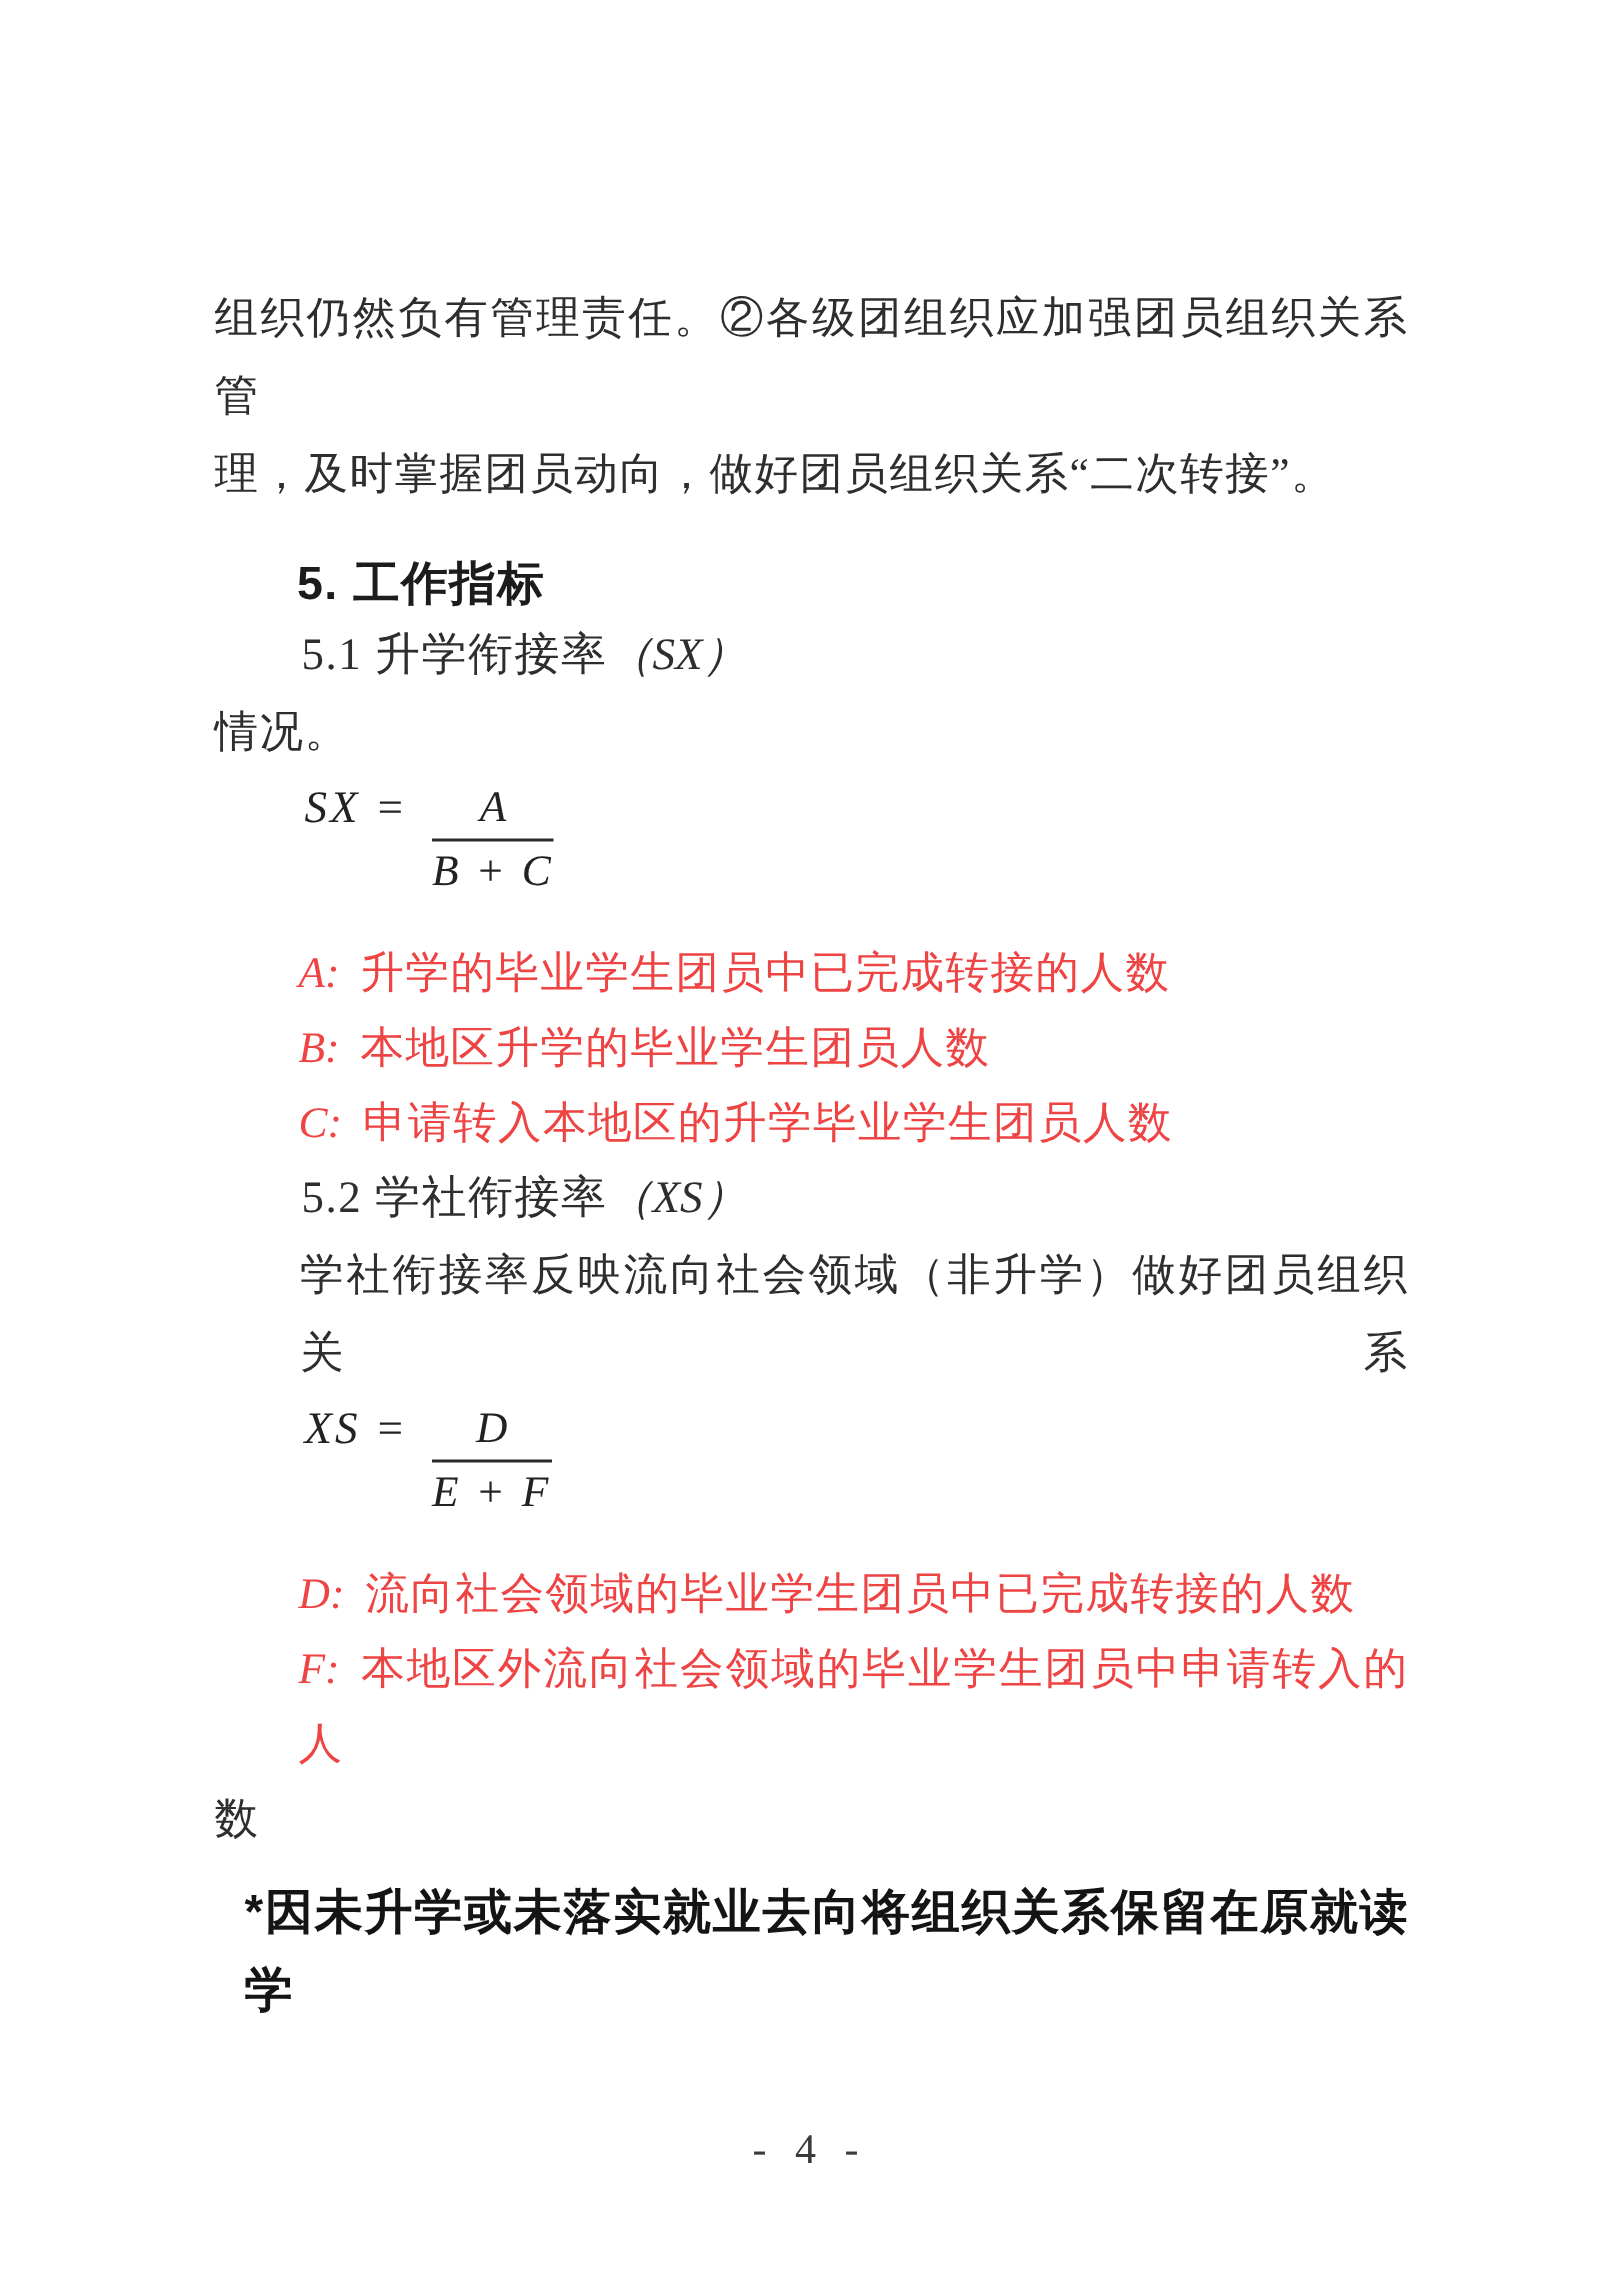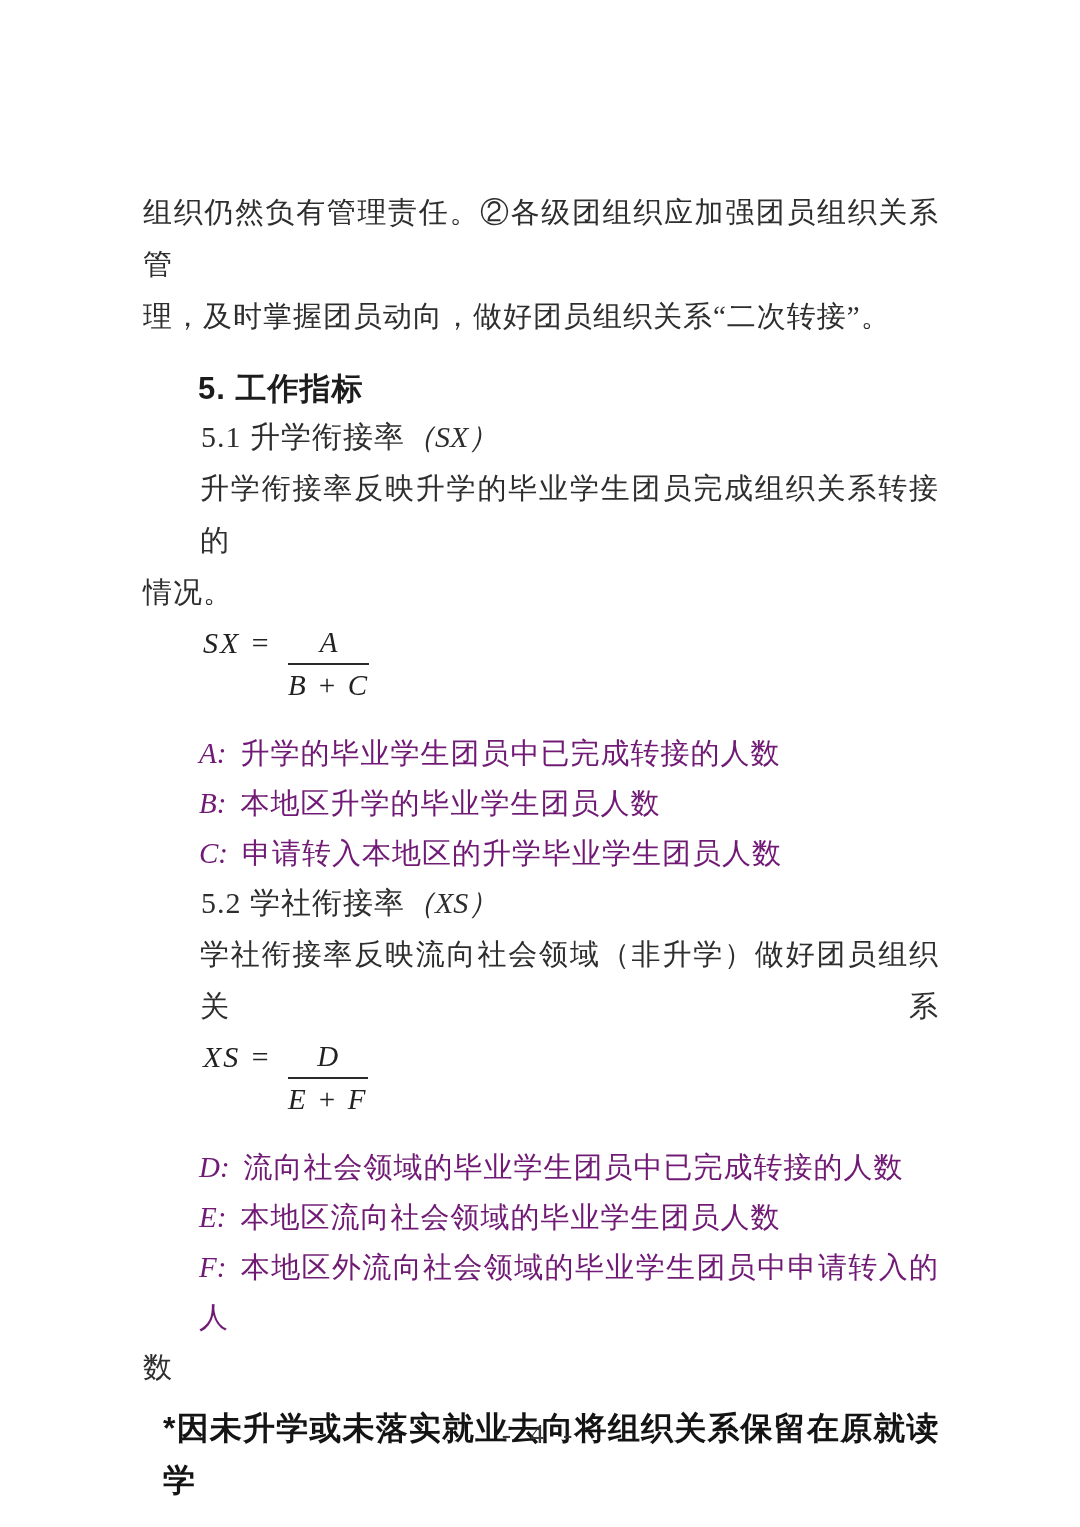--- a/index.html
+++ b/index.html
@@ -81,21 +81,21 @@
     border-bottom: 2px solid #2a2a2a;
     padding: 0 14px 4px 14px;
   }
   .frac .den { padding-top: 4px; letter-spacing: 2px; }
 
   .def-line {
     font-size: 29px;
     line-height: 50px;
     padding-left: 56px;
     letter-spacing: 1px;
-    color: #701a75;
+    color: #ef4444;
     white-space: nowrap;
   }
   .def-line.fill { white-space: normal; padding-left: 56px; }
   .def-sym {
     font-family: "Liberation Serif", "DejaVu Serif", serif;
     font-style: italic;
     margin-right: 14px;
     letter-spacing: 0;
   }
   .overflow-line {
@@ -134,21 +134,20 @@
 
     <div class="body-line fill">组织仍然负有管理责任。②各级团组织应加强团员组织关系管</div>
     <div class="body-line">理，及时掌握团员动向，做好团员组织关系“二次转接”。</div>
 
     <div class="heading-bold">5. 工作指标</div>
 
     <div class="heading-sub">
       <span>5.1 升学衔接率</span><span class="sym-paren">（SX）</span>
     </div>
 
-    <div class="body-line fill indent">升学衔接率反映升学的毕业学生团员完成组织关系转接的</div>
     <div class="body-line">情况。</div>
 
     <div class="formula">
       <span class="f-lhs">SX =</span>
       <span class="frac">
         <span class="num">A</span>
         <span class="den">B + C</span>
       </span>
     </div>
 
@@ -172,23 +171,20 @@
       <span class="f-lhs">XS =</span>
       <span class="frac">
         <span class="num">D</span>
         <span class="den">E + F</span>
       </span>
     </div>
 
     <div class="def-line">
       <span class="def-sym">D:</span><span>流向社会领域的毕业学生团员中已完成转接的人数</span>
     </div>
-    <div class="def-line">
-      <span class="def-sym">E:</span><span>本地区流向社会领域的毕业学生团员人数</span>
-    </div>
     <div class="def-line fill">
       <span class="def-sym">F:</span><span>本地区外流向社会领域的毕业学生团员中申请转入的人</span>
     </div>
     <div class="overflow-line">数</div>
 
     <div class="note-bold first fill">*因未升学或未落实就业去向将组织关系保留在原就读学</div>
 
   </div>
 
   <div class="footer">- 4 -</div>

